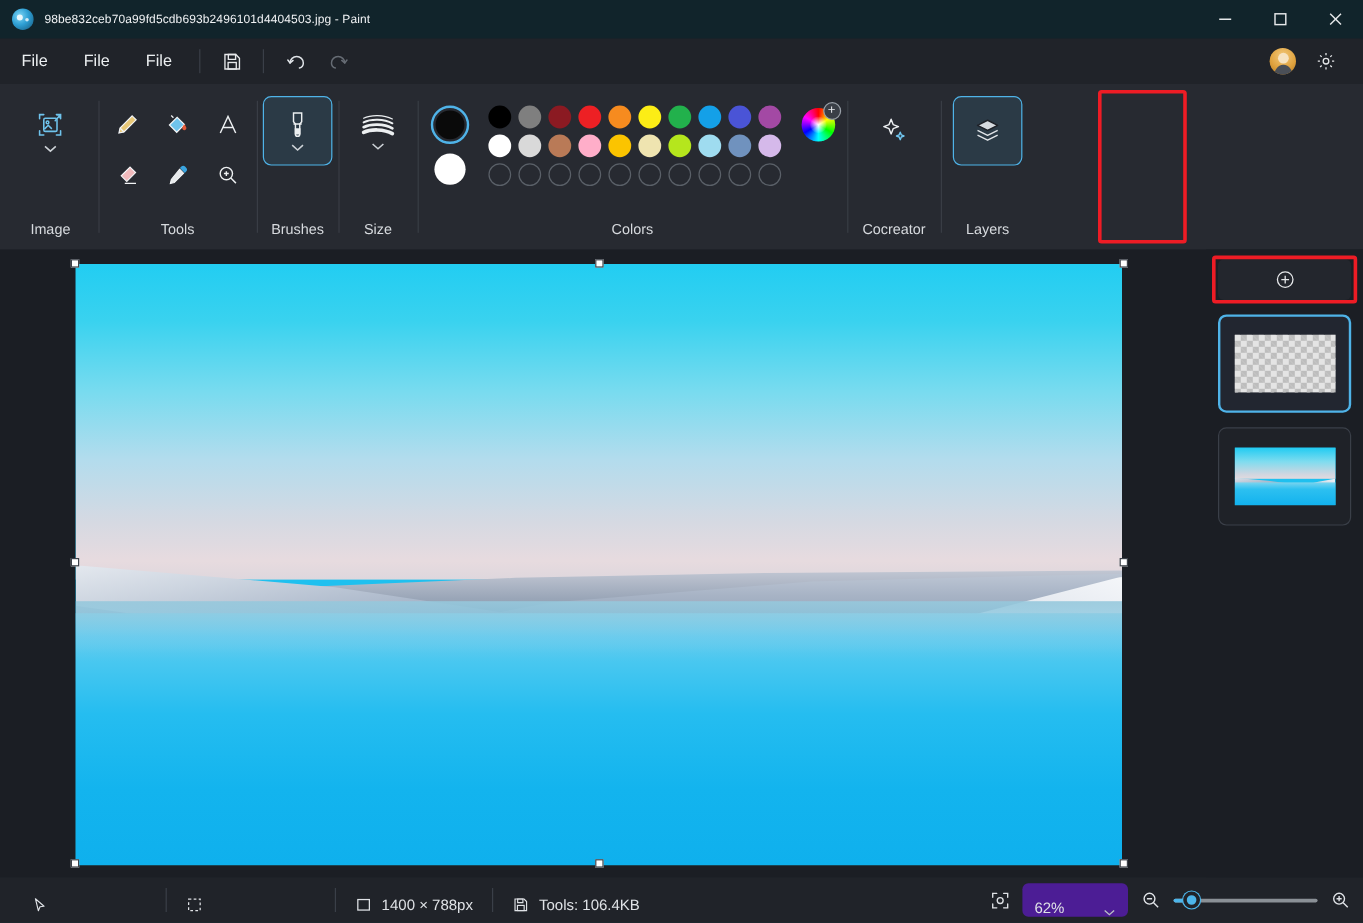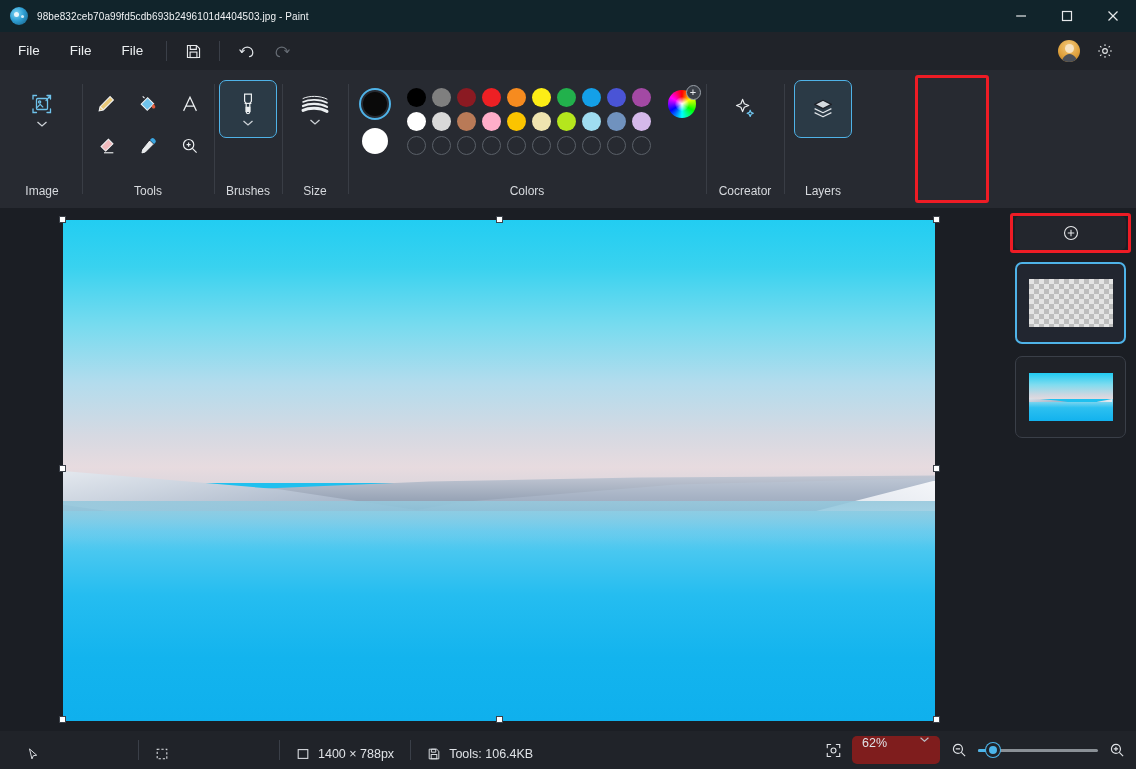--- a/index.html
+++ b/index.html
@@ -148,22 +148,22 @@
     clip-path:polygon(100% 0%, 100% 100%, 30% 74%, 16% 52%, 54% 24%); }
   .t-water { position:absolute; left:0; bottom:0; width:100%; height:40%;
     background:linear-gradient(180deg,#7ad4ef 0%, #2dc0f0 30%, #12b2ee 100%); }
 
   
   .statusbar { height:38px; min-height:38px; background:#202329; display:flex; align-items:center;
     padding:0 10px; gap:0; font-size:12.5px; color:#dfe2e6; }
   .sb-cell { display:flex; align-items:flex-end; gap:8px; padding:0 16px; height:22px; white-space:nowrap; }
   .sb-sep { width:1px; height:20px; background:#3a3f48; }
   .sb-right { margin-left:auto; display:flex; align-items:center; gap:10px; }
-  .zoom-select { width:88px; height:28px; background:#7f1d1d; border-radius:5px;
-    display:flex; align-items:flex-start; justify-content:space-between; padding:0 10px; font-size:12.5px; }
+  .zoom-select { width:88px; height:28px; background:#4c1d95; border-radius:5px;
+    display:flex; align-items:flex-end; justify-content:space-between; padding:0 10px; font-size:12.5px; }
   .zoom-slider { position:relative; width:120px; height:18px; display:flex; align-items:center; }
   .zs-track { position:absolute; left:0; right:0; height:3px; border-radius:2px; background:#8a9096; }
   .zs-fill { position:absolute; left:0; width:12px; height:3px; border-radius:2px; background:#4cb5ea; }
   .zs-knob { position:absolute; left:8px; width:14px; height:14px; border-radius:50%;
     background:#4cb5ea; border:3px solid #202329; box-shadow:0 0 0 1px #4cb5ea; }
   .ic { display:flex; align-items:center; justify-content:center; }
 </style>
 </head>
 <body>
 

